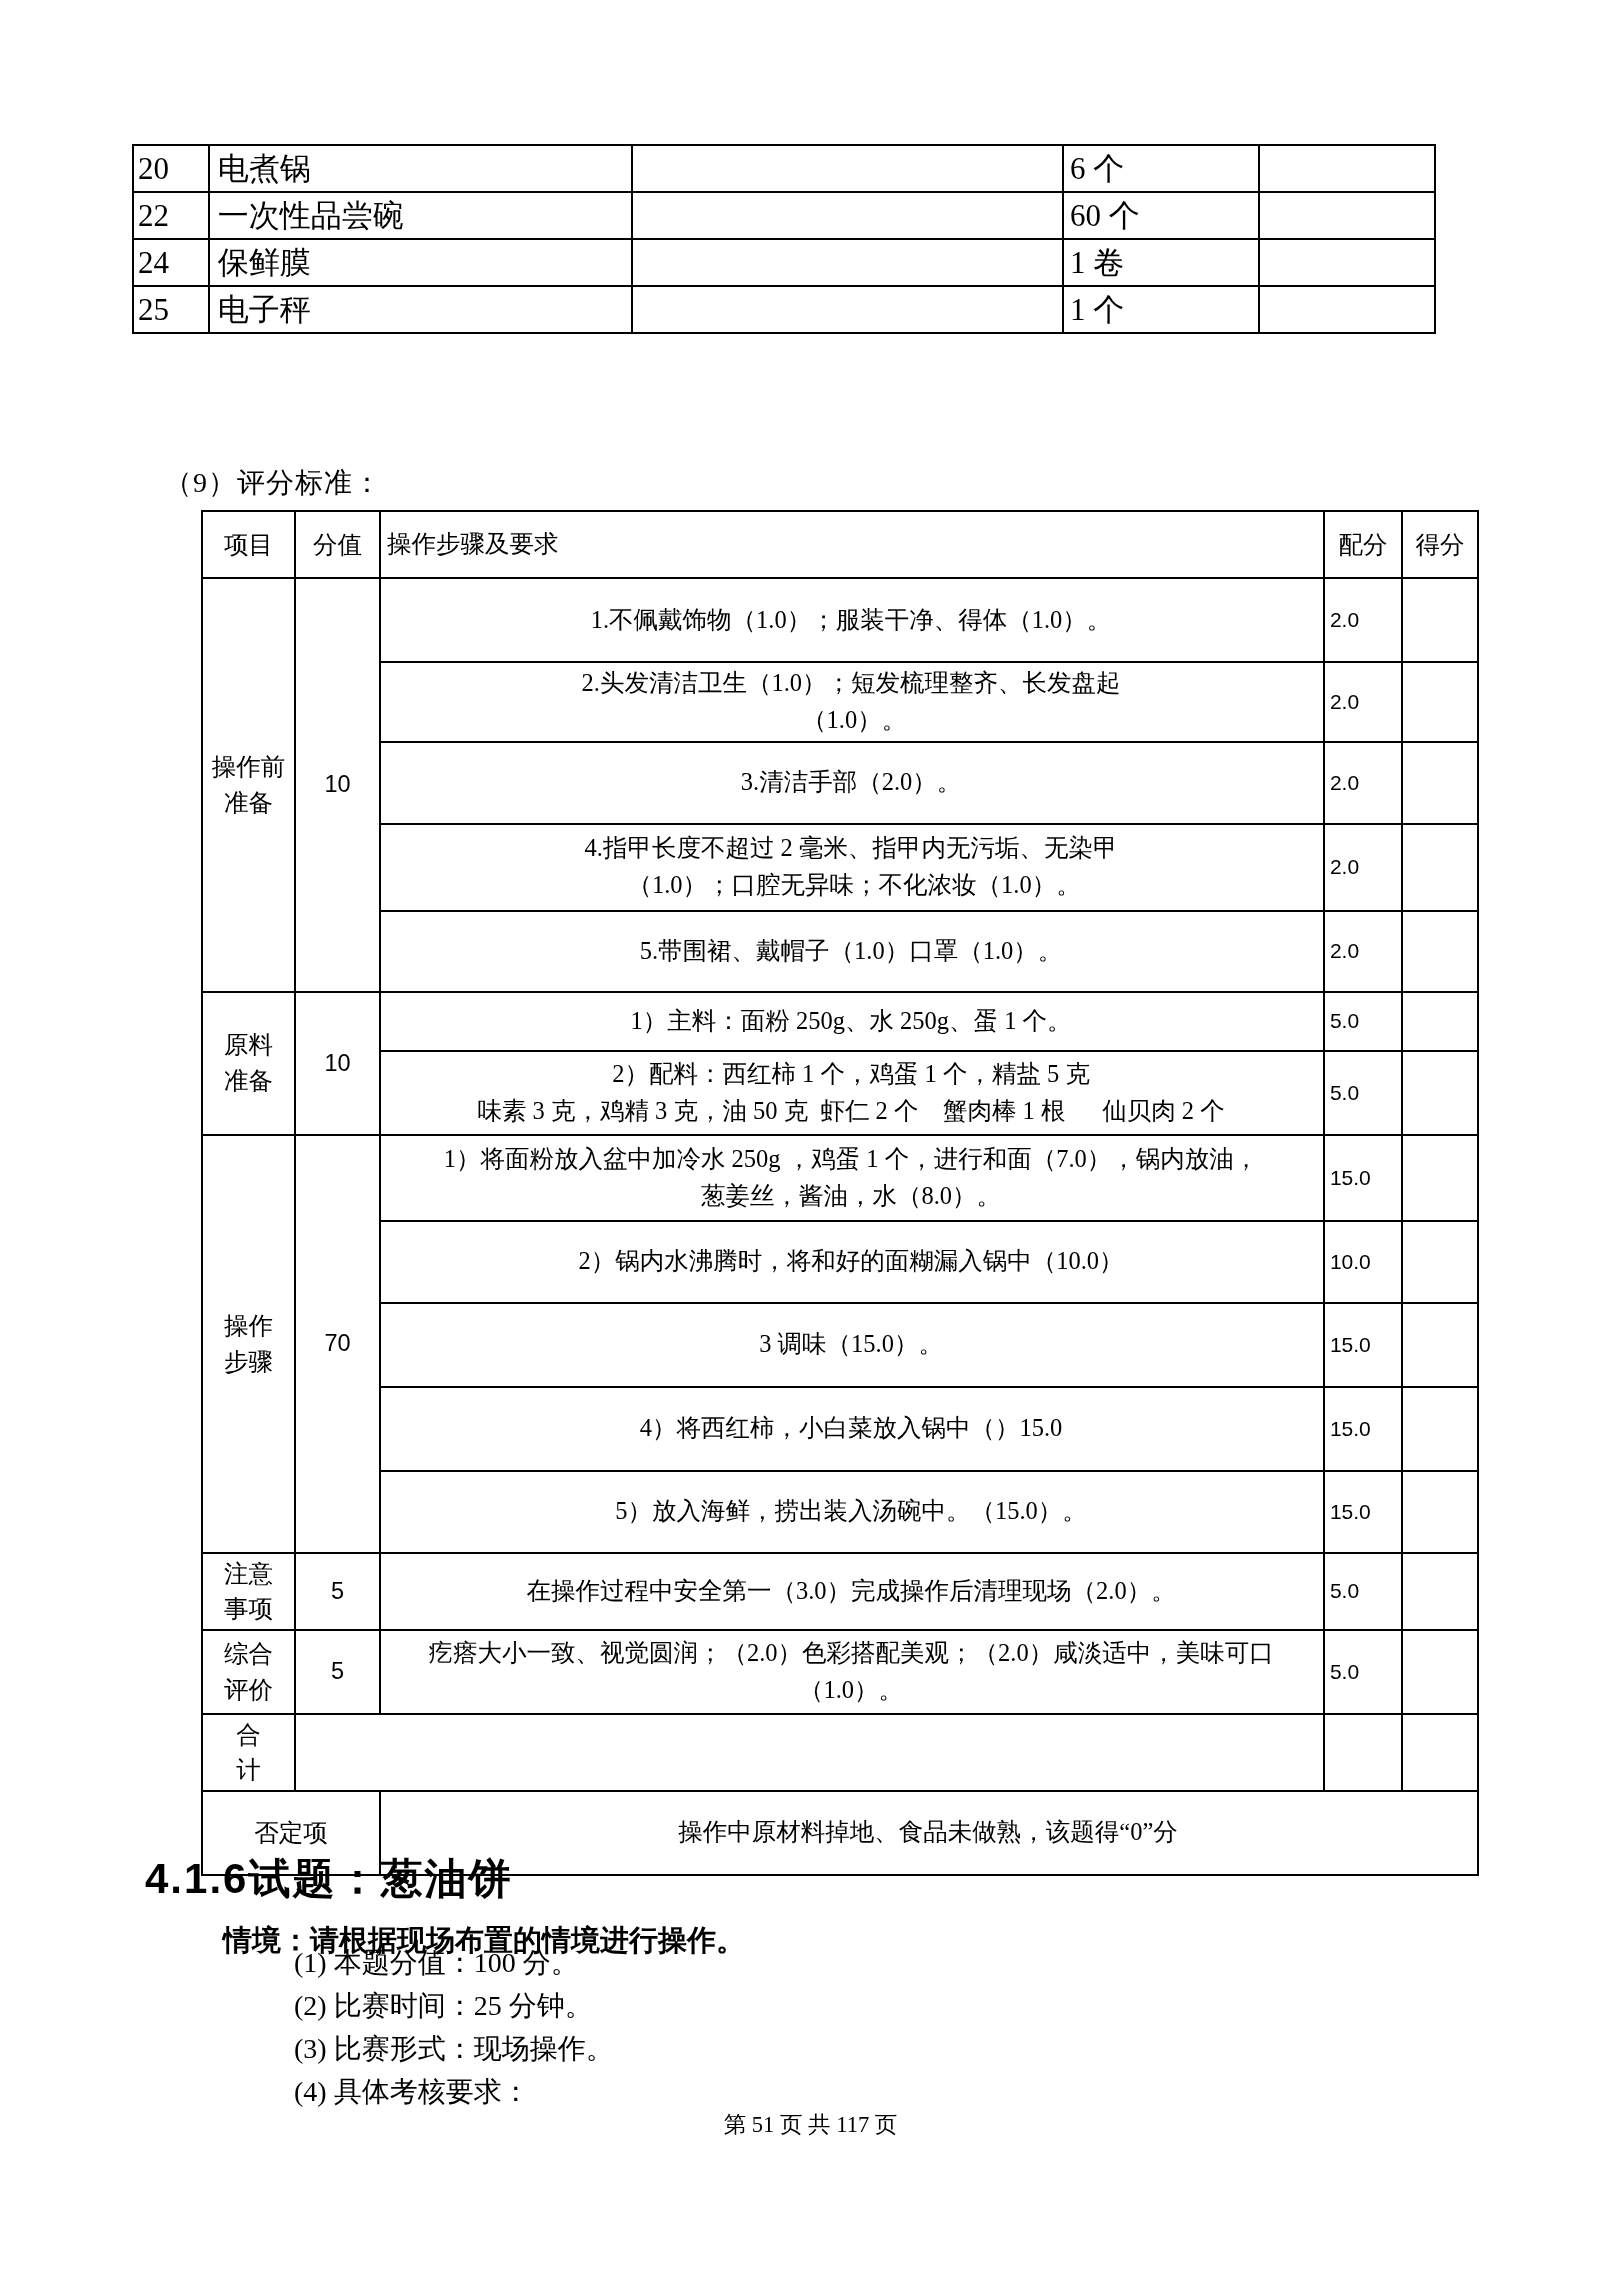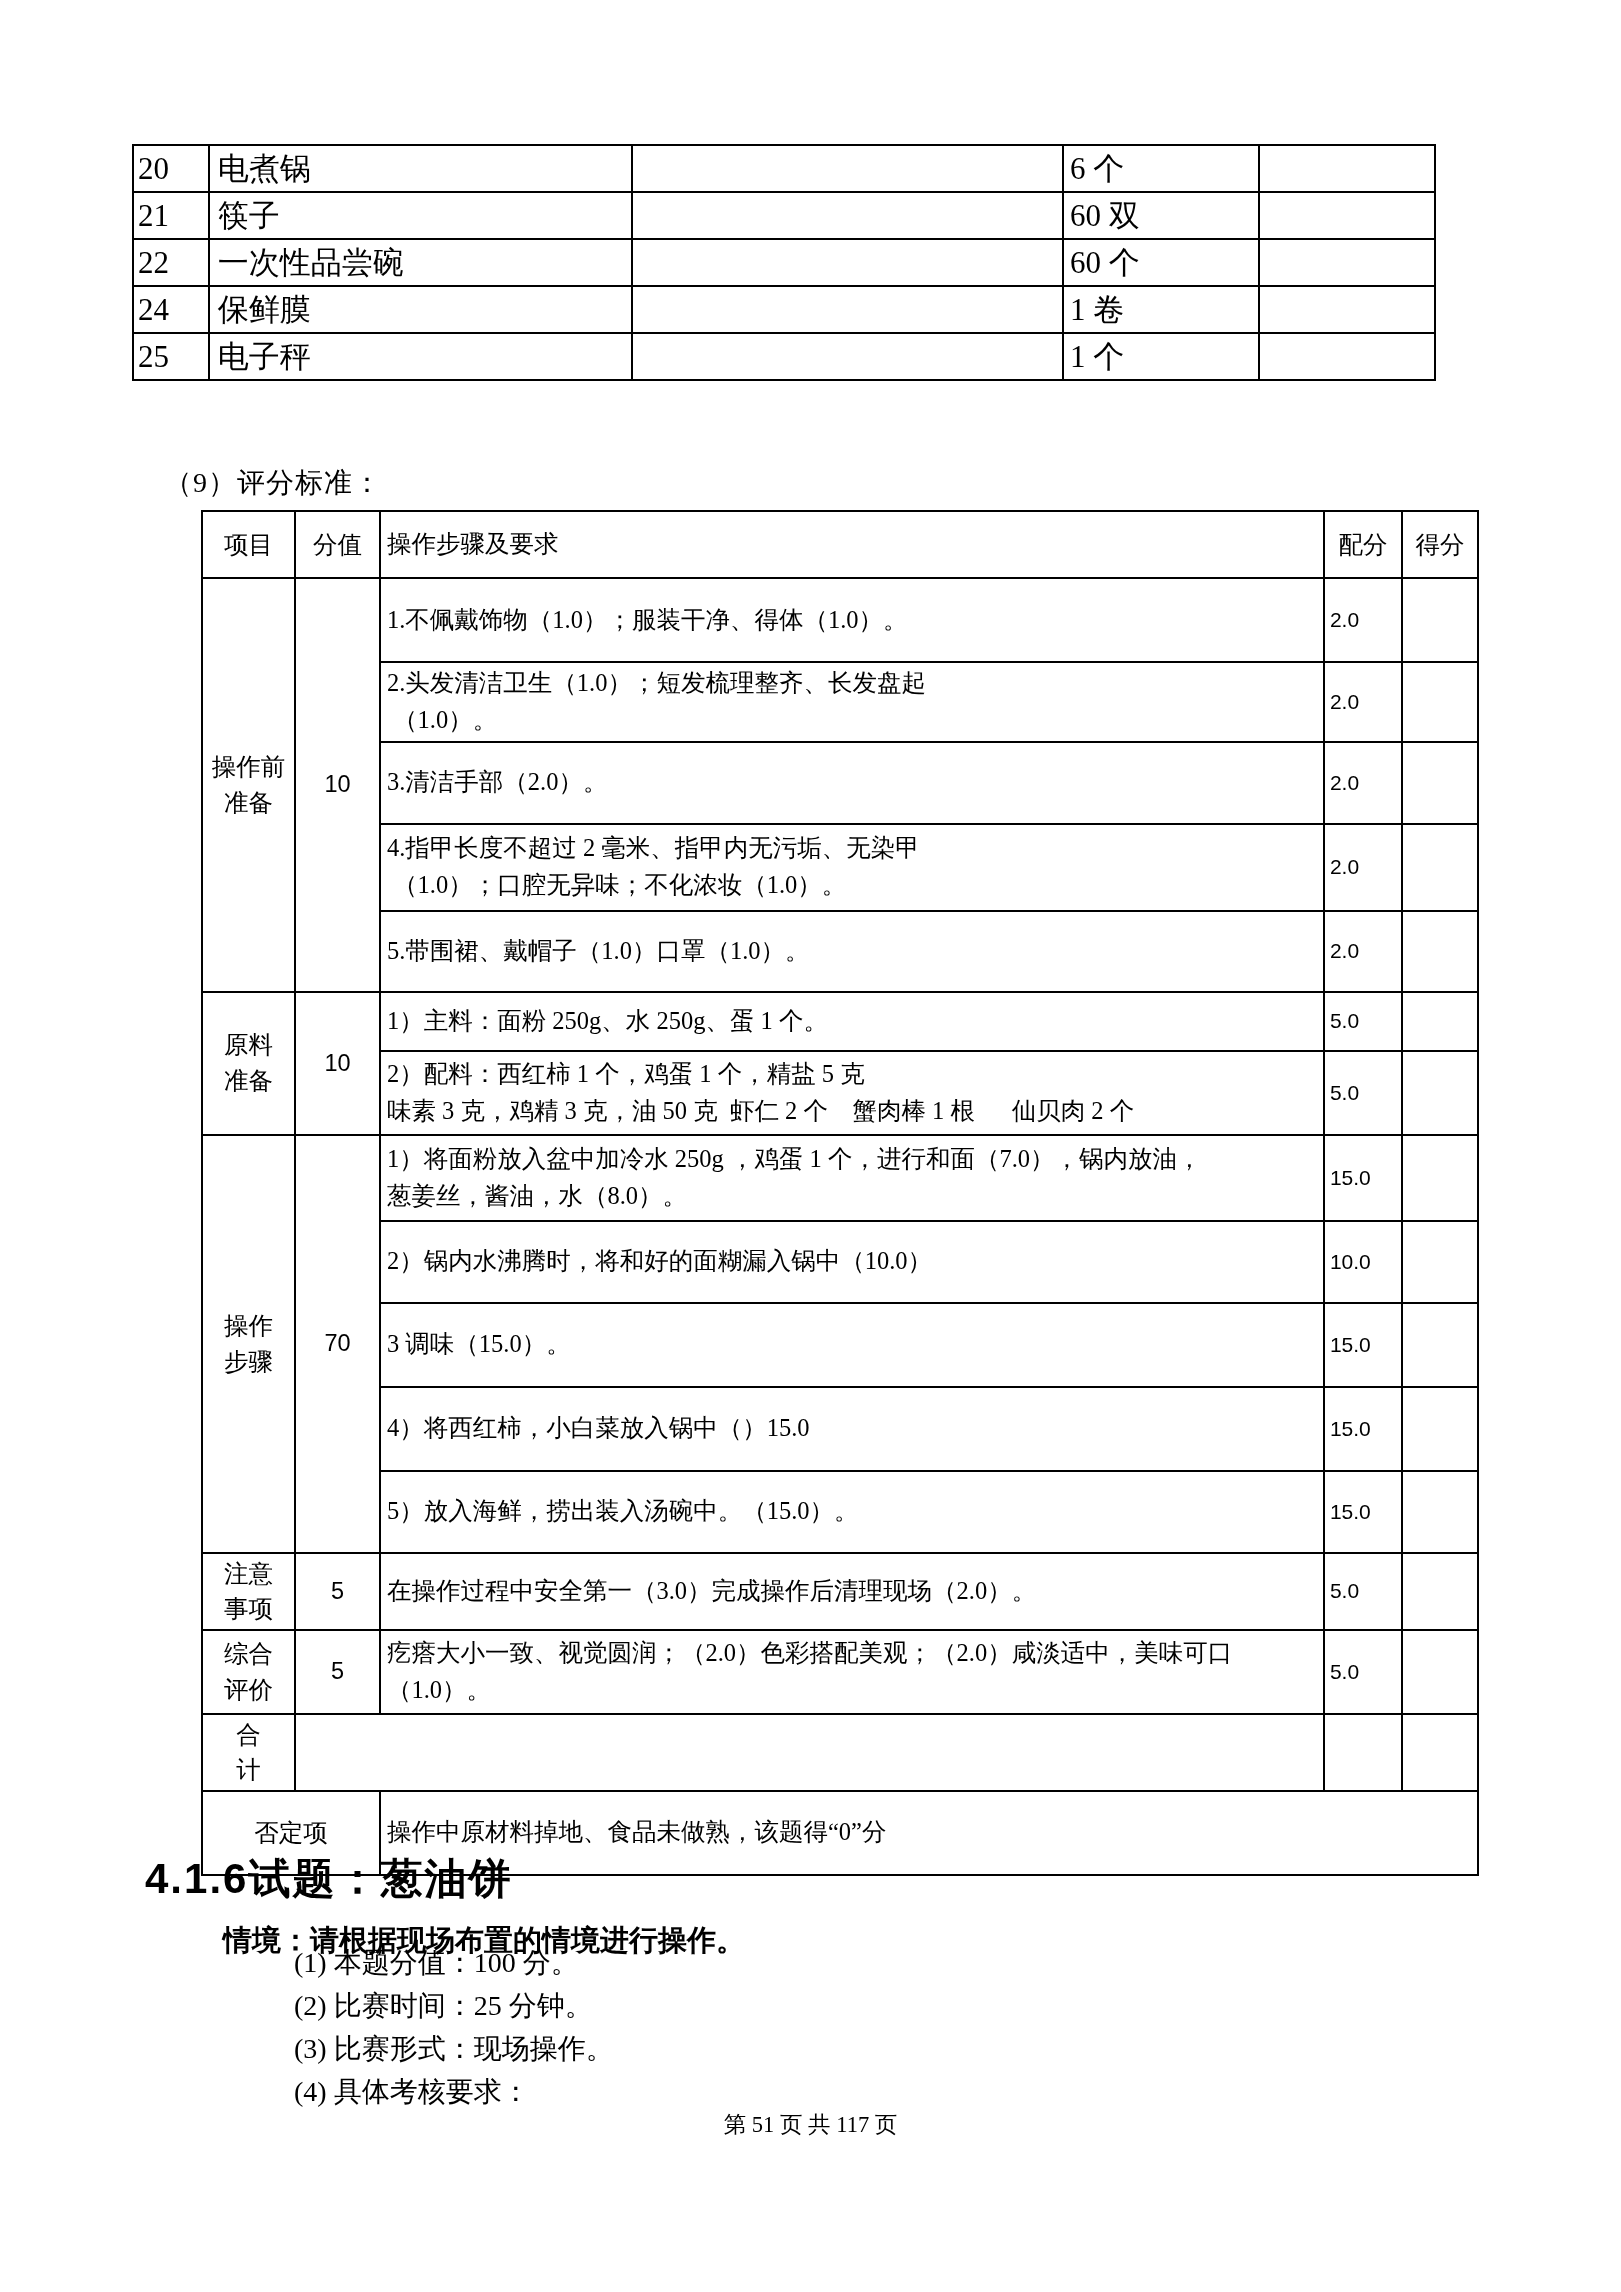--- a/index.html
+++ b/index.html
@@ -17,21 +17,21 @@
   .equip .c-name{padding-left:7.8px;}
 
   
   .score-heading{position:absolute;left:164px;top:464px;font-size:28px;letter-spacing:1px;}
 
   
   .score{position:absolute;left:201px;top:510px;width:1277px;font-size:24.5px;}
   .score td{padding:2px 3.9px;}
   .score td.item{text-align:center;white-space:pre-line;line-height:1.45;}
   .score td.val{text-align:center;font-family:"Liberation Sans","DejaVu Sans",sans-serif;font-size:23.5px;}
-  .score td.req{text-align:left;white-space:pre-wrap;line-height:1.5;padding-left:5.9px;padding-right:7.8px;}
+  .score td.req{text-align:center;white-space:pre-wrap;line-height:1.5;padding-left:5.9px;padding-right:7.8px;}
   .score td.pf{text-align:left;font-family:"Liberation Sans","DejaVu Sans",sans-serif;font-size:21px;padding-left:4.9px;vertical-align:middle;}
   .score tr.hdr td{}
   .score tr.hdr td.req{text-align:left;white-space:normal;}
   .h72{height:67px;}.h90{height:84px;}.h95{height:62px;}.h88{height:82px;}
   .h93{height:87px;}.h87{height:81px;}.h64{height:59px;}.h92{height:86px;}
   .h78{height:82px;}.h75{height:70px;}.h76{height:71px;}
   .thick td{border-top-width:2.9px;}
   .veto-label{text-align:center;}
 
   
@@ -63,27 +63,20 @@
         <col style="width:431px">
       <col style="width:196px">
         <col style="width:176px">
     </colgroup>
     <tbody>
       <tr>
         <td class="c-no">20</td>
         <td class="c-name">电煮锅</td>
         <td class="c-spec"></td>
         <td class="c-qty">6 个</td>
-        <td class="c-note"></td>
-      </tr>
-      <tr>
-        <td class="c-no">21</td>
-        <td class="c-name">筷子</td>
-        <td class="c-spec"></td>
-        <td class="c-qty">60 双</td>
         <td class="c-note"></td>
       </tr>
       <tr>
         <td class="c-no">22</td>
         <td class="c-name">一次性品尝碗</td>
         <td class="c-spec"></td>
         <td class="c-qty">60 个</td>
         <td class="c-note"></td>
       </tr>
       <tr>

